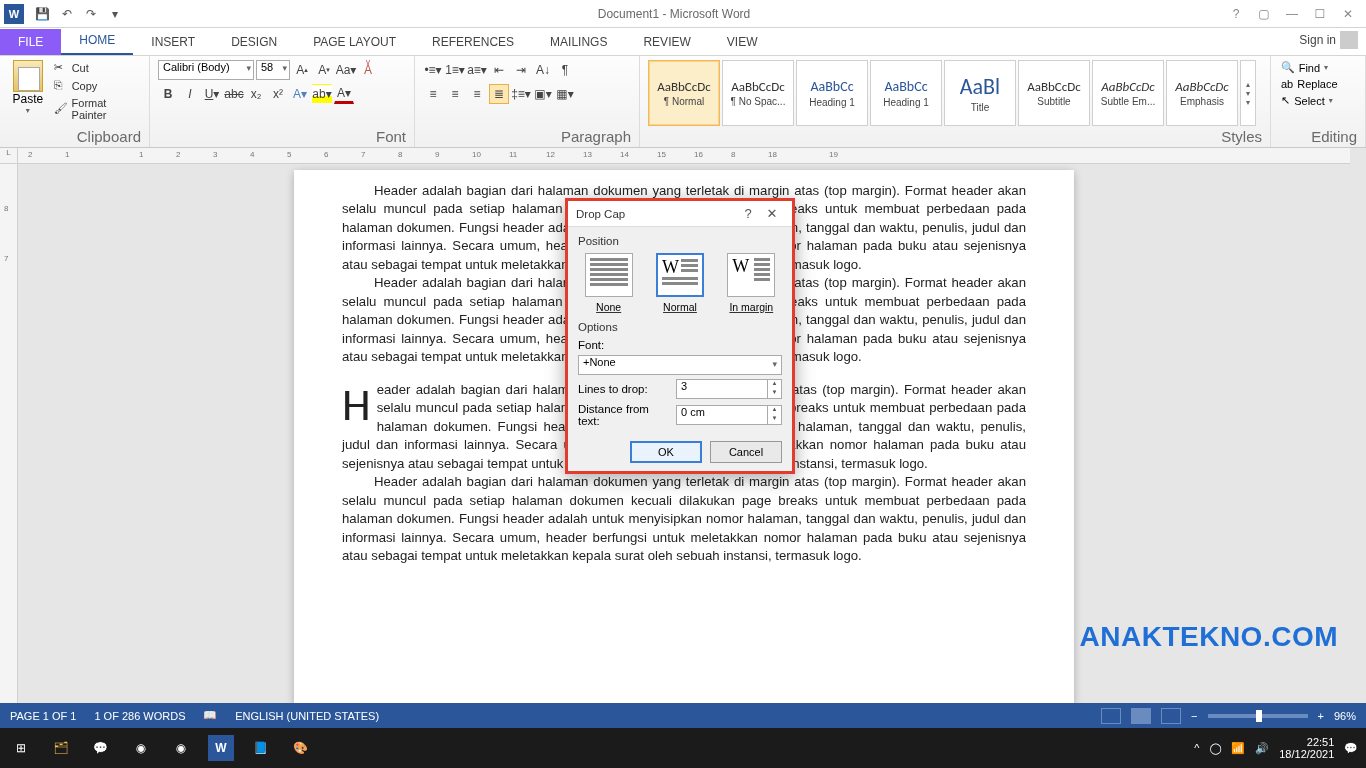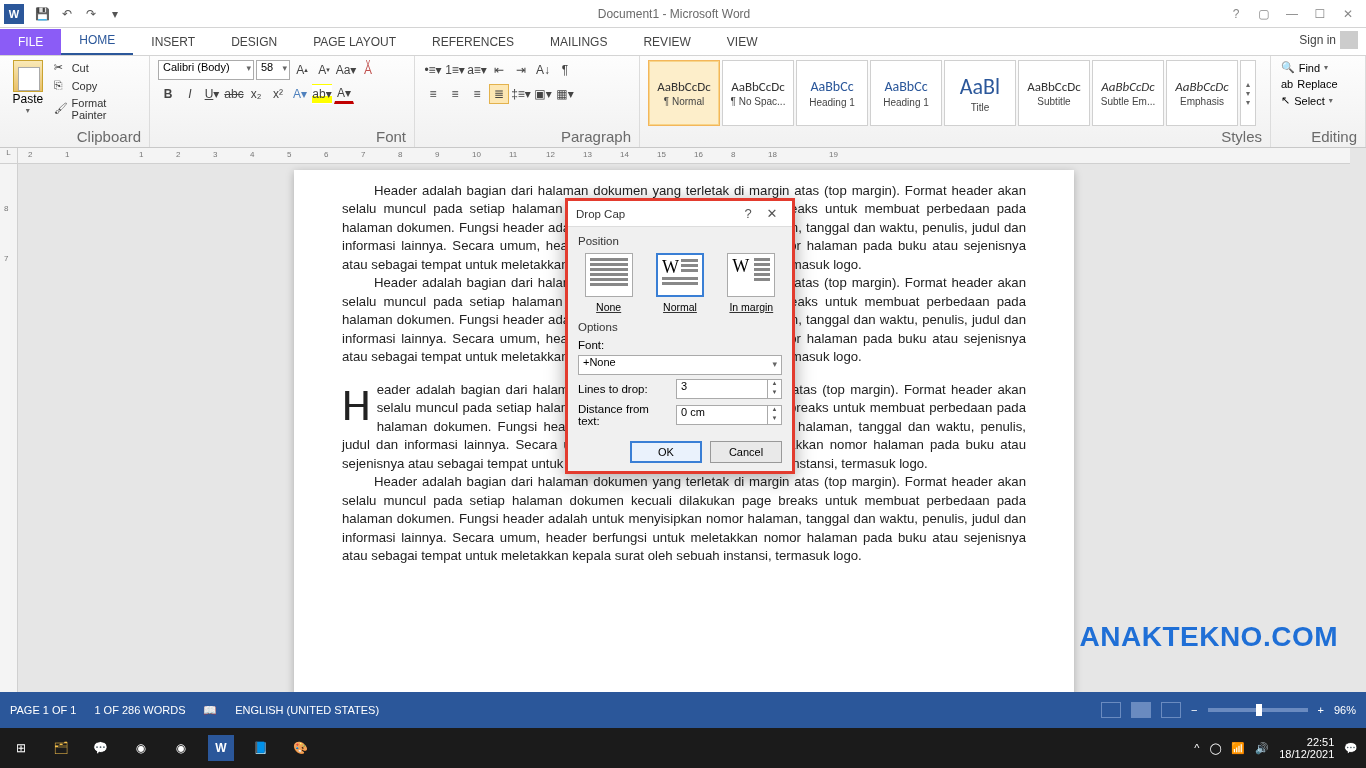--- a/index.html
+++ b/index.html
@@ -98,21 +98,21 @@
 .opt-row label { flex: 0 0 92px; }
 .dlg-input { flex: 1; border: 1px solid #aaa; background: #fff; height: 20px; font-size: 11px; padding: 0 18px 0 4px; position: relative; }
 .spin { position: absolute; right: 0; top: 0; width: 14px; height: 100%; border-left: 1px solid #aaa; display:flex; flex-direction:column; }
 .spin div { flex:1; font-size:6px; text-align:center; color:#555; cursor:pointer; }
 .dlg-input.combo-like::after { content:'▾'; position:absolute; right:4px; top:3px; font-size:9px; color:#666; }
 .dlg-btns { display: flex; justify-content: flex-end; gap: 8px; padding-top: 10px; }
 .dlg-btn { width: 72px; height: 22px; border: 1px solid #999; background: #e9e9e9; cursor: pointer; font-size: 11px; }
 .dlg-btn.primary { border: 2px solid #3a7fd5; background: #eaf2fc; }
 
 
-.statusbar { position: absolute; left: 0; right: 0; bottom: 0; height: 36px; background: #2b579a; color: #fff; display: flex; align-items: center; font-size: 11px; padding: 0 10px; gap: 18px; }
+.statusbar { position: absolute; left: 0; right: 0; bottom: 0; height: 25px; background: #2b579a; color: #fff; display: flex; align-items: center; font-size: 11px; padding: 0 10px; gap: 18px; }
 .status-right { margin-left: auto; display: flex; align-items: center; gap: 10px; }
 .vbtn { width: 20px; height: 16px; border: 1px solid #6a8bc0; display: inline-block; }
 .zoom-slider { width: 100px; height: 4px; background: #6a8bc0; position: relative; }
 .zoom-slider::after { content:''; position:absolute; left:48%; top:-4px; width:6px; height:12px; background:#fff; }
 
 
 .taskbar { position: absolute; left: 0; right: 0; bottom: 0; height: 40px; background: #1b1b1b; display: flex; align-items: center; padding: 0 8px; gap: 14px; z-index: -1; }
 
 .statusbar { bottom: 40px; }
 .work { bottom: 63px; }

